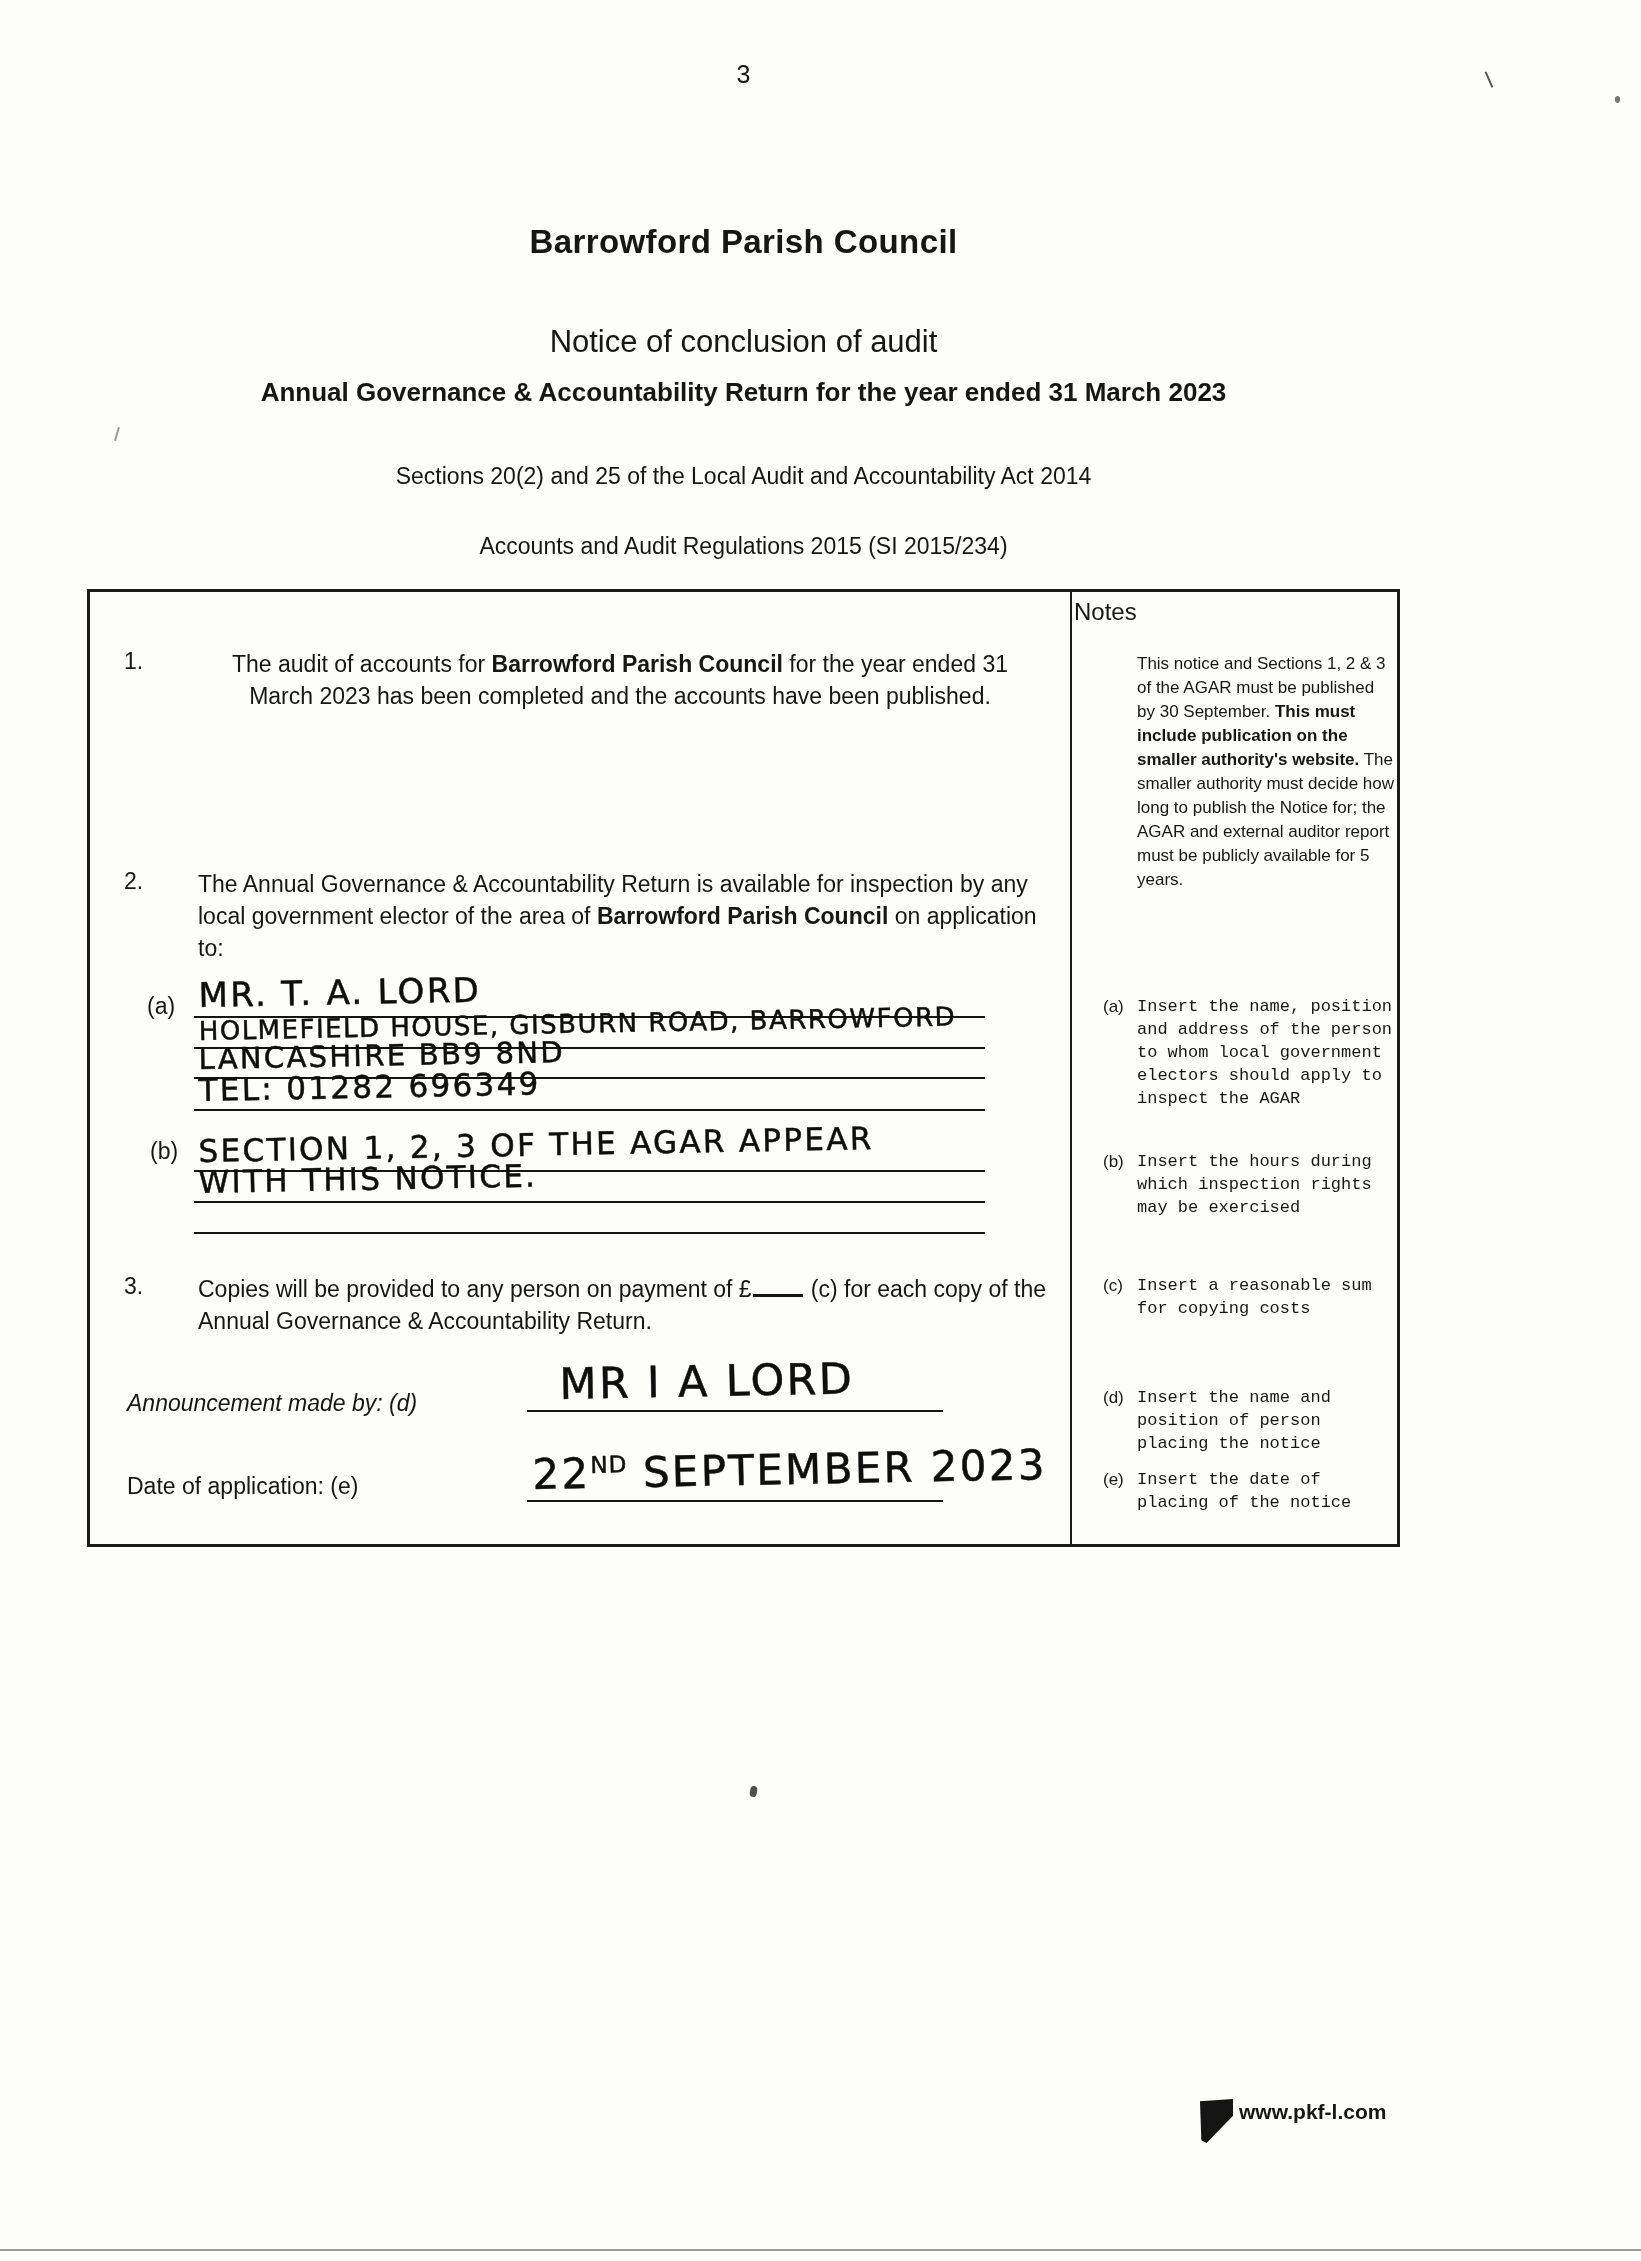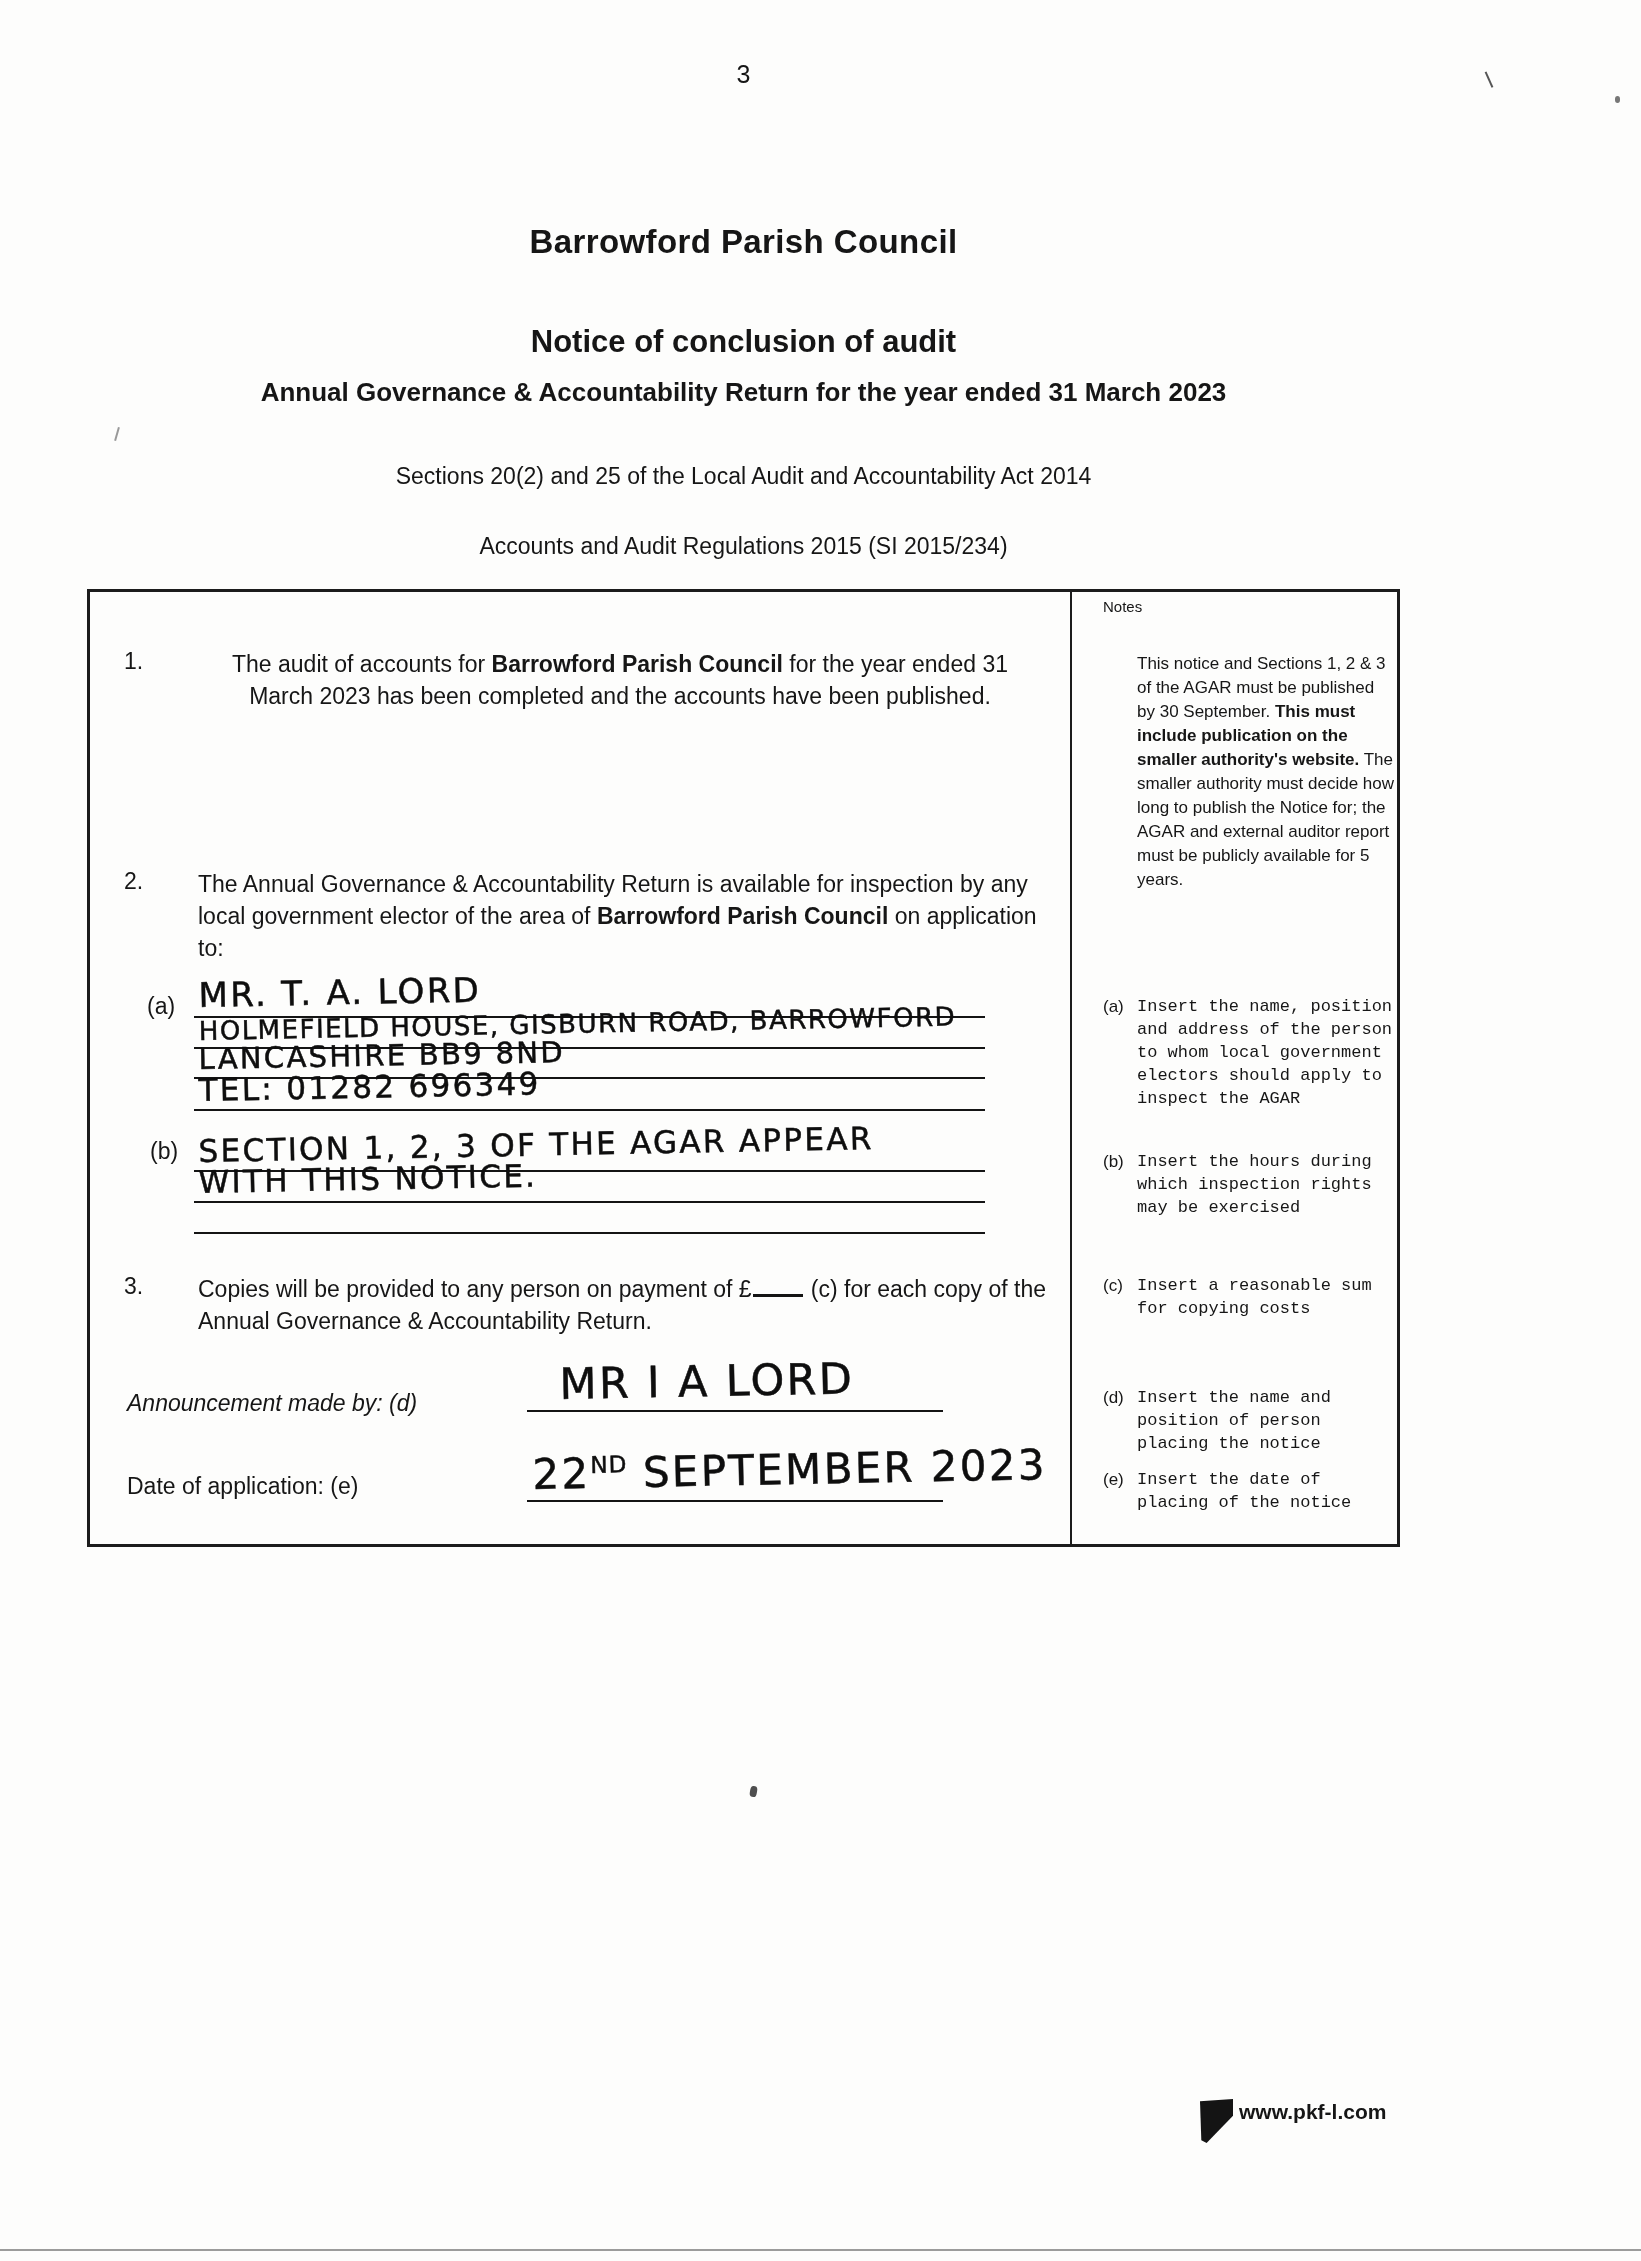--- a/index.html
+++ b/index.html
@@ -5,21 +5,21 @@
   html,body{margin:0;padding:0;background:#d9d9d9;}
   .page{
     position:relative; width:1642px; height:2261px;
     background:#fdfdfc; color:#161616; overflow:hidden;
     font-family:"Liberation Sans", sans-serif;
   }
   
   .hdr{position:absolute; left:0; width:1487px; text-align:center; margin:0;}
   .page-num{top:60px; font-size:25px;}
   .council{top:223px; font-size:33px; font-weight:bold; letter-spacing:0.4px;}
-  .notice{top:324px; font-size:31px; font-weight:bold;}
+  .notice{top:324px; font-size:31px; font-weight:normal;}
   .agar{top:377px; font-size:26px; font-weight:bold;}
   .act{top:463px; font-size:23px;}
   .regs{top:533px; font-size:23px;}
   
   .form-box{
     position:absolute; left:87px; top:589px; width:1313px; height:958px;
     border:3.1px solid #1c1c1c; border-top-width:3.9px; box-sizing:border-box;
   }
   .divider{position:absolute; left:980px; top:0; bottom:0; width:2.3px; background:#1c1c1c;}
   .item-num{position:absolute; left:34px; font-size:23px;}
@@ -44,21 +44,21 @@
   .fs44{font-size:34px;} .fs34{font-size:26px; letter-spacing:1.5px;}
   .fs38{font-size:29px;} .fs40{font-size:31px;}
   .fs56{font-size:43px;} .fs54{font-size:42px;}
   .sig-line{position:absolute; left:437px; width:416px; border-bottom:2.3px solid #141414;}
   .sig-d{top:772px; height:46px;} .sig-e{top:857px; height:51px;}
   .sig-d .hand{left:33px;} .sig-e .hand{left:6.2px;}
   .ann-label{position:absolute; left:37px; top:798px; font-size:23px;font-style:italic;}
   .date-label{position:absolute; left:37px; top:881px; font-size:23px;}
   sup.ord{font-size:0.55em; vertical-align:super; letter-spacing:0.8px;}
   
-  .notes-header{position:absolute; left:1013px; top:6.2px; font-size:15px;text-align:right;}
+  .notes-header{position:absolute; left:984px; top:6.2px; font-size:24px;text-align:right;}
   .note-intro{position:absolute; left:1047px; top:60px; width:257px; font-size:17px; line-height:24px;}
   .note-item{position:absolute; left:1013px; width:297px; display:flex; font-size:17px; line-height:23px;}
   .note-item .nl{width:34px; flex:0 0 34px;}
   .note-item .nt{flex:1;font-family:Liberation Mono, monospace;}
   .na{top:403px;} .nb{top:558px;} .nc{top:682px;} .nd{top:794px;} .ne{top:876px;}
   
   .footer-logo{
     position:absolute; left:1200px; top:2099px; width:33px; height:44px; background:#141414;
     -webkit-clip-path:polygon(0% 5%, 100% 0%, 100% 38%, 20% 100%, 4% 94%);
     clip-path:polygon(0% 5%, 100% 0%, 100% 38%, 20% 100%, 4% 94%);

